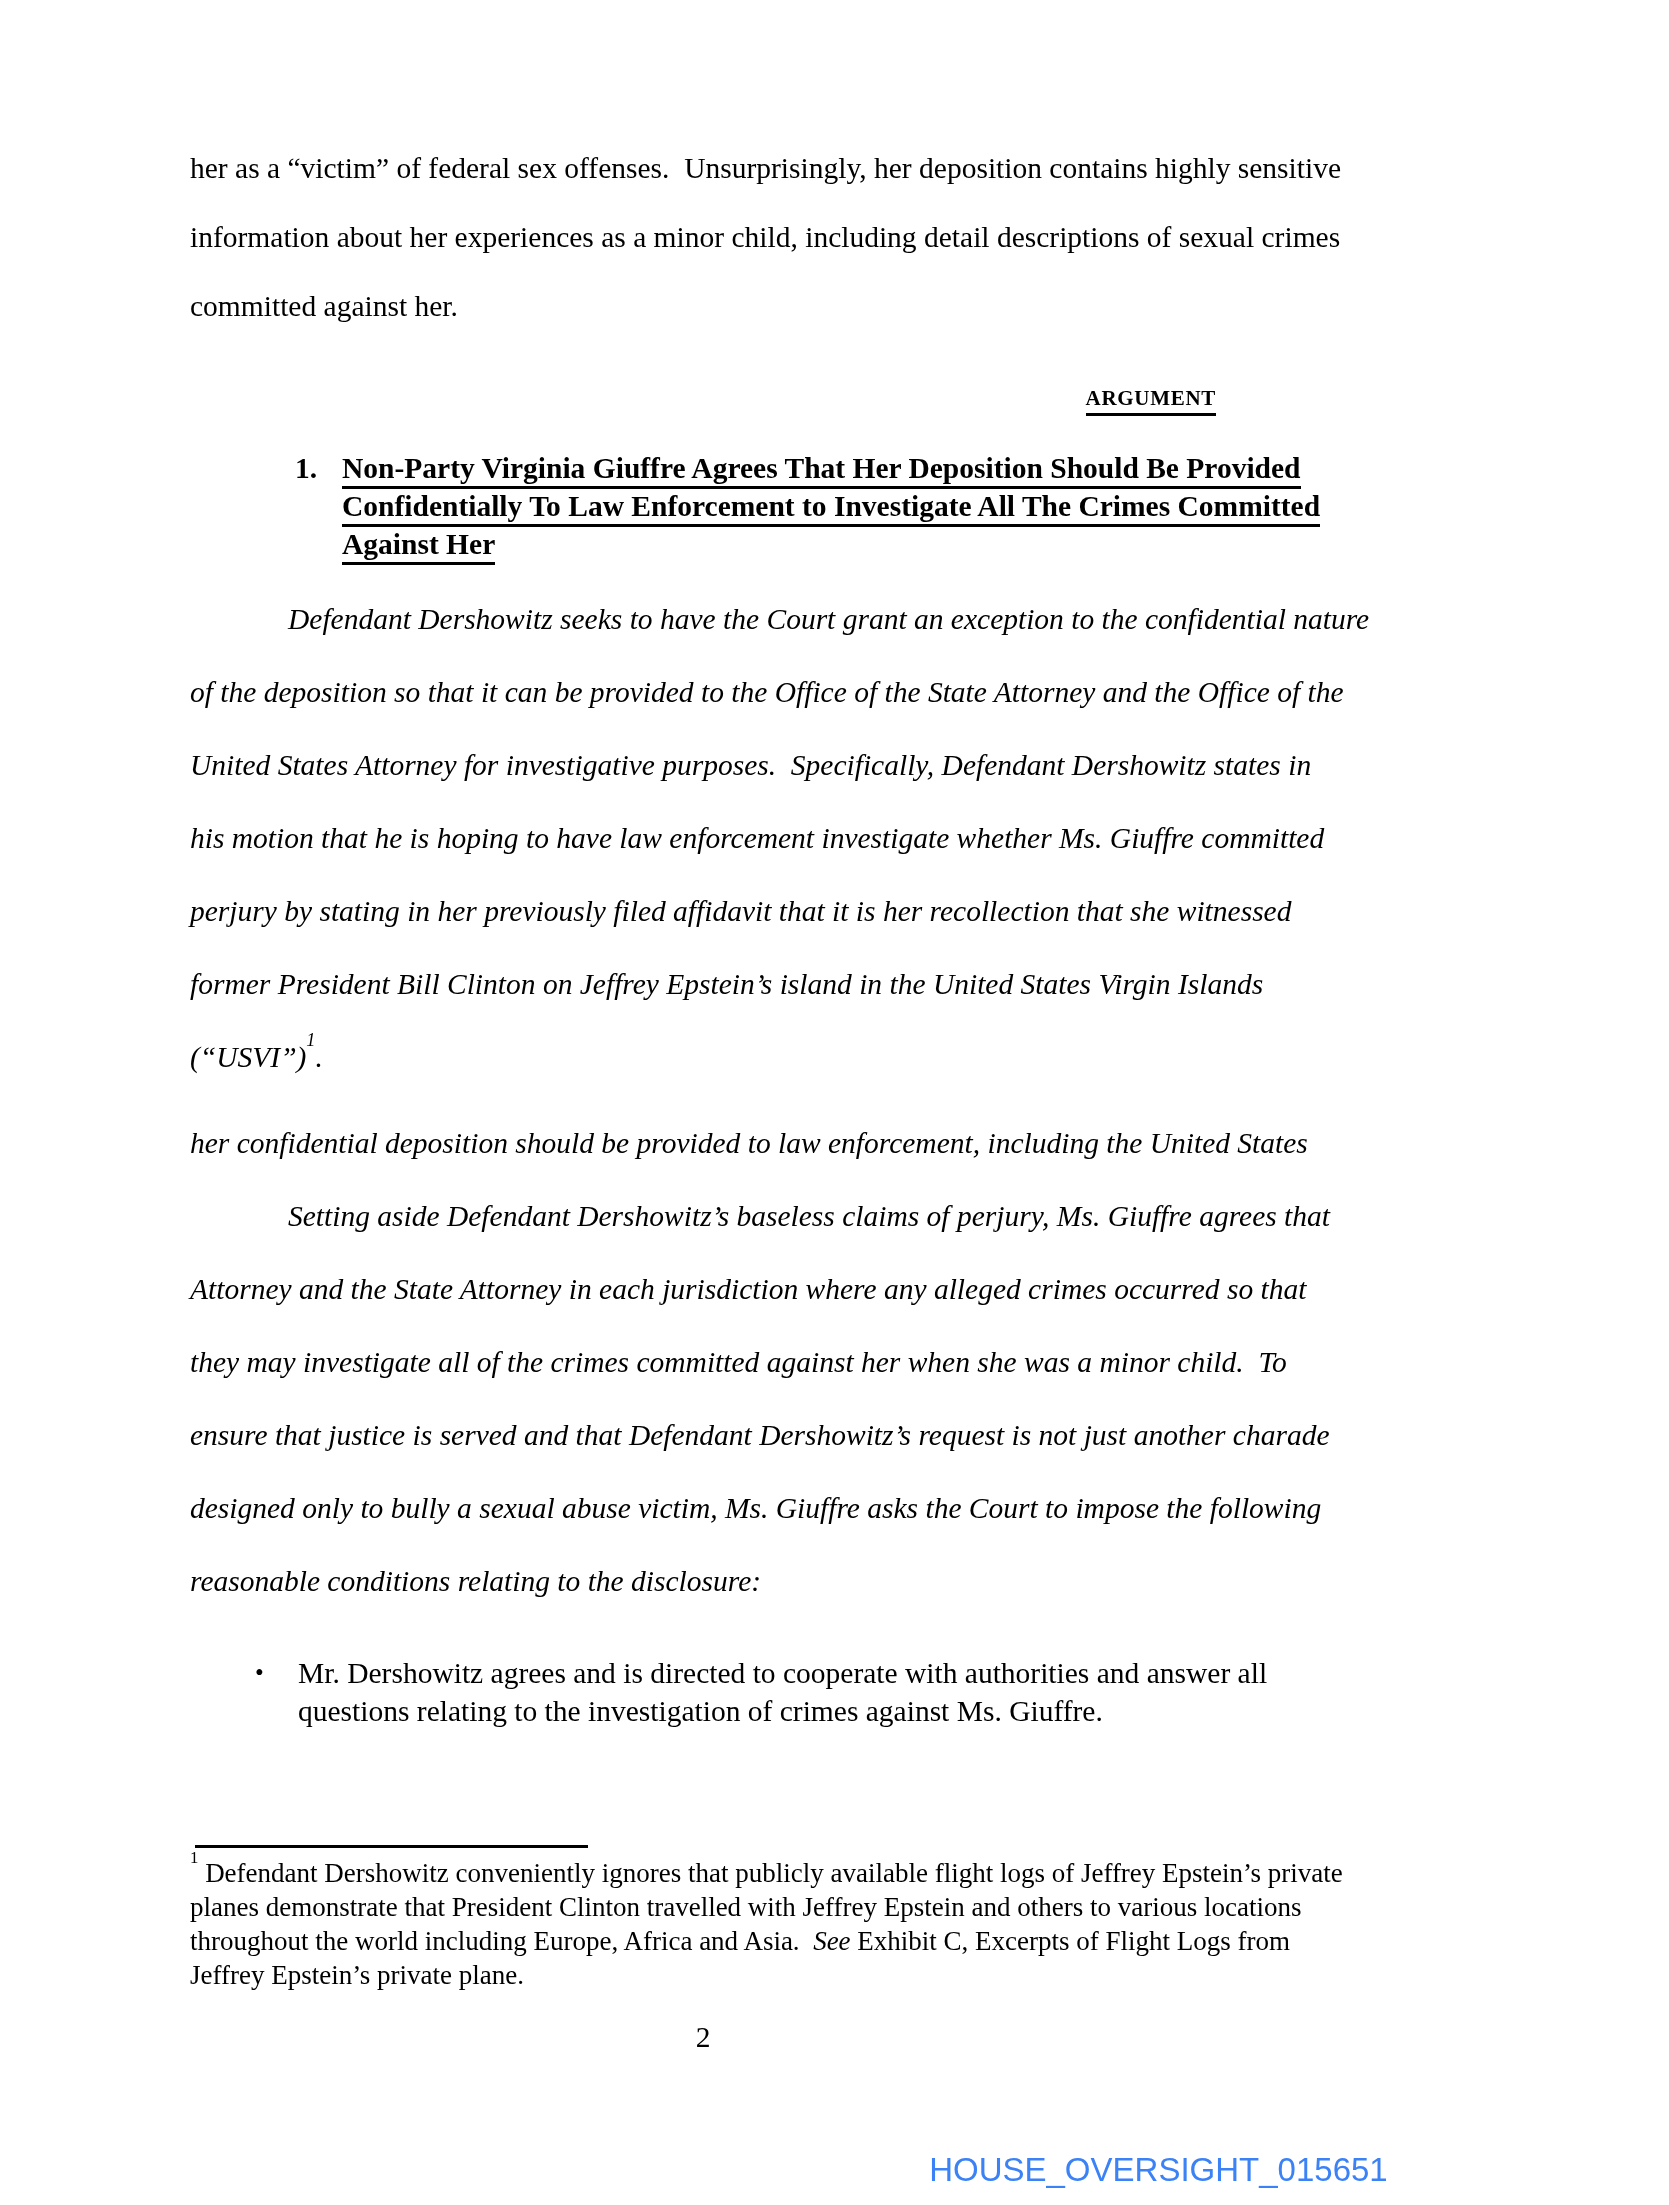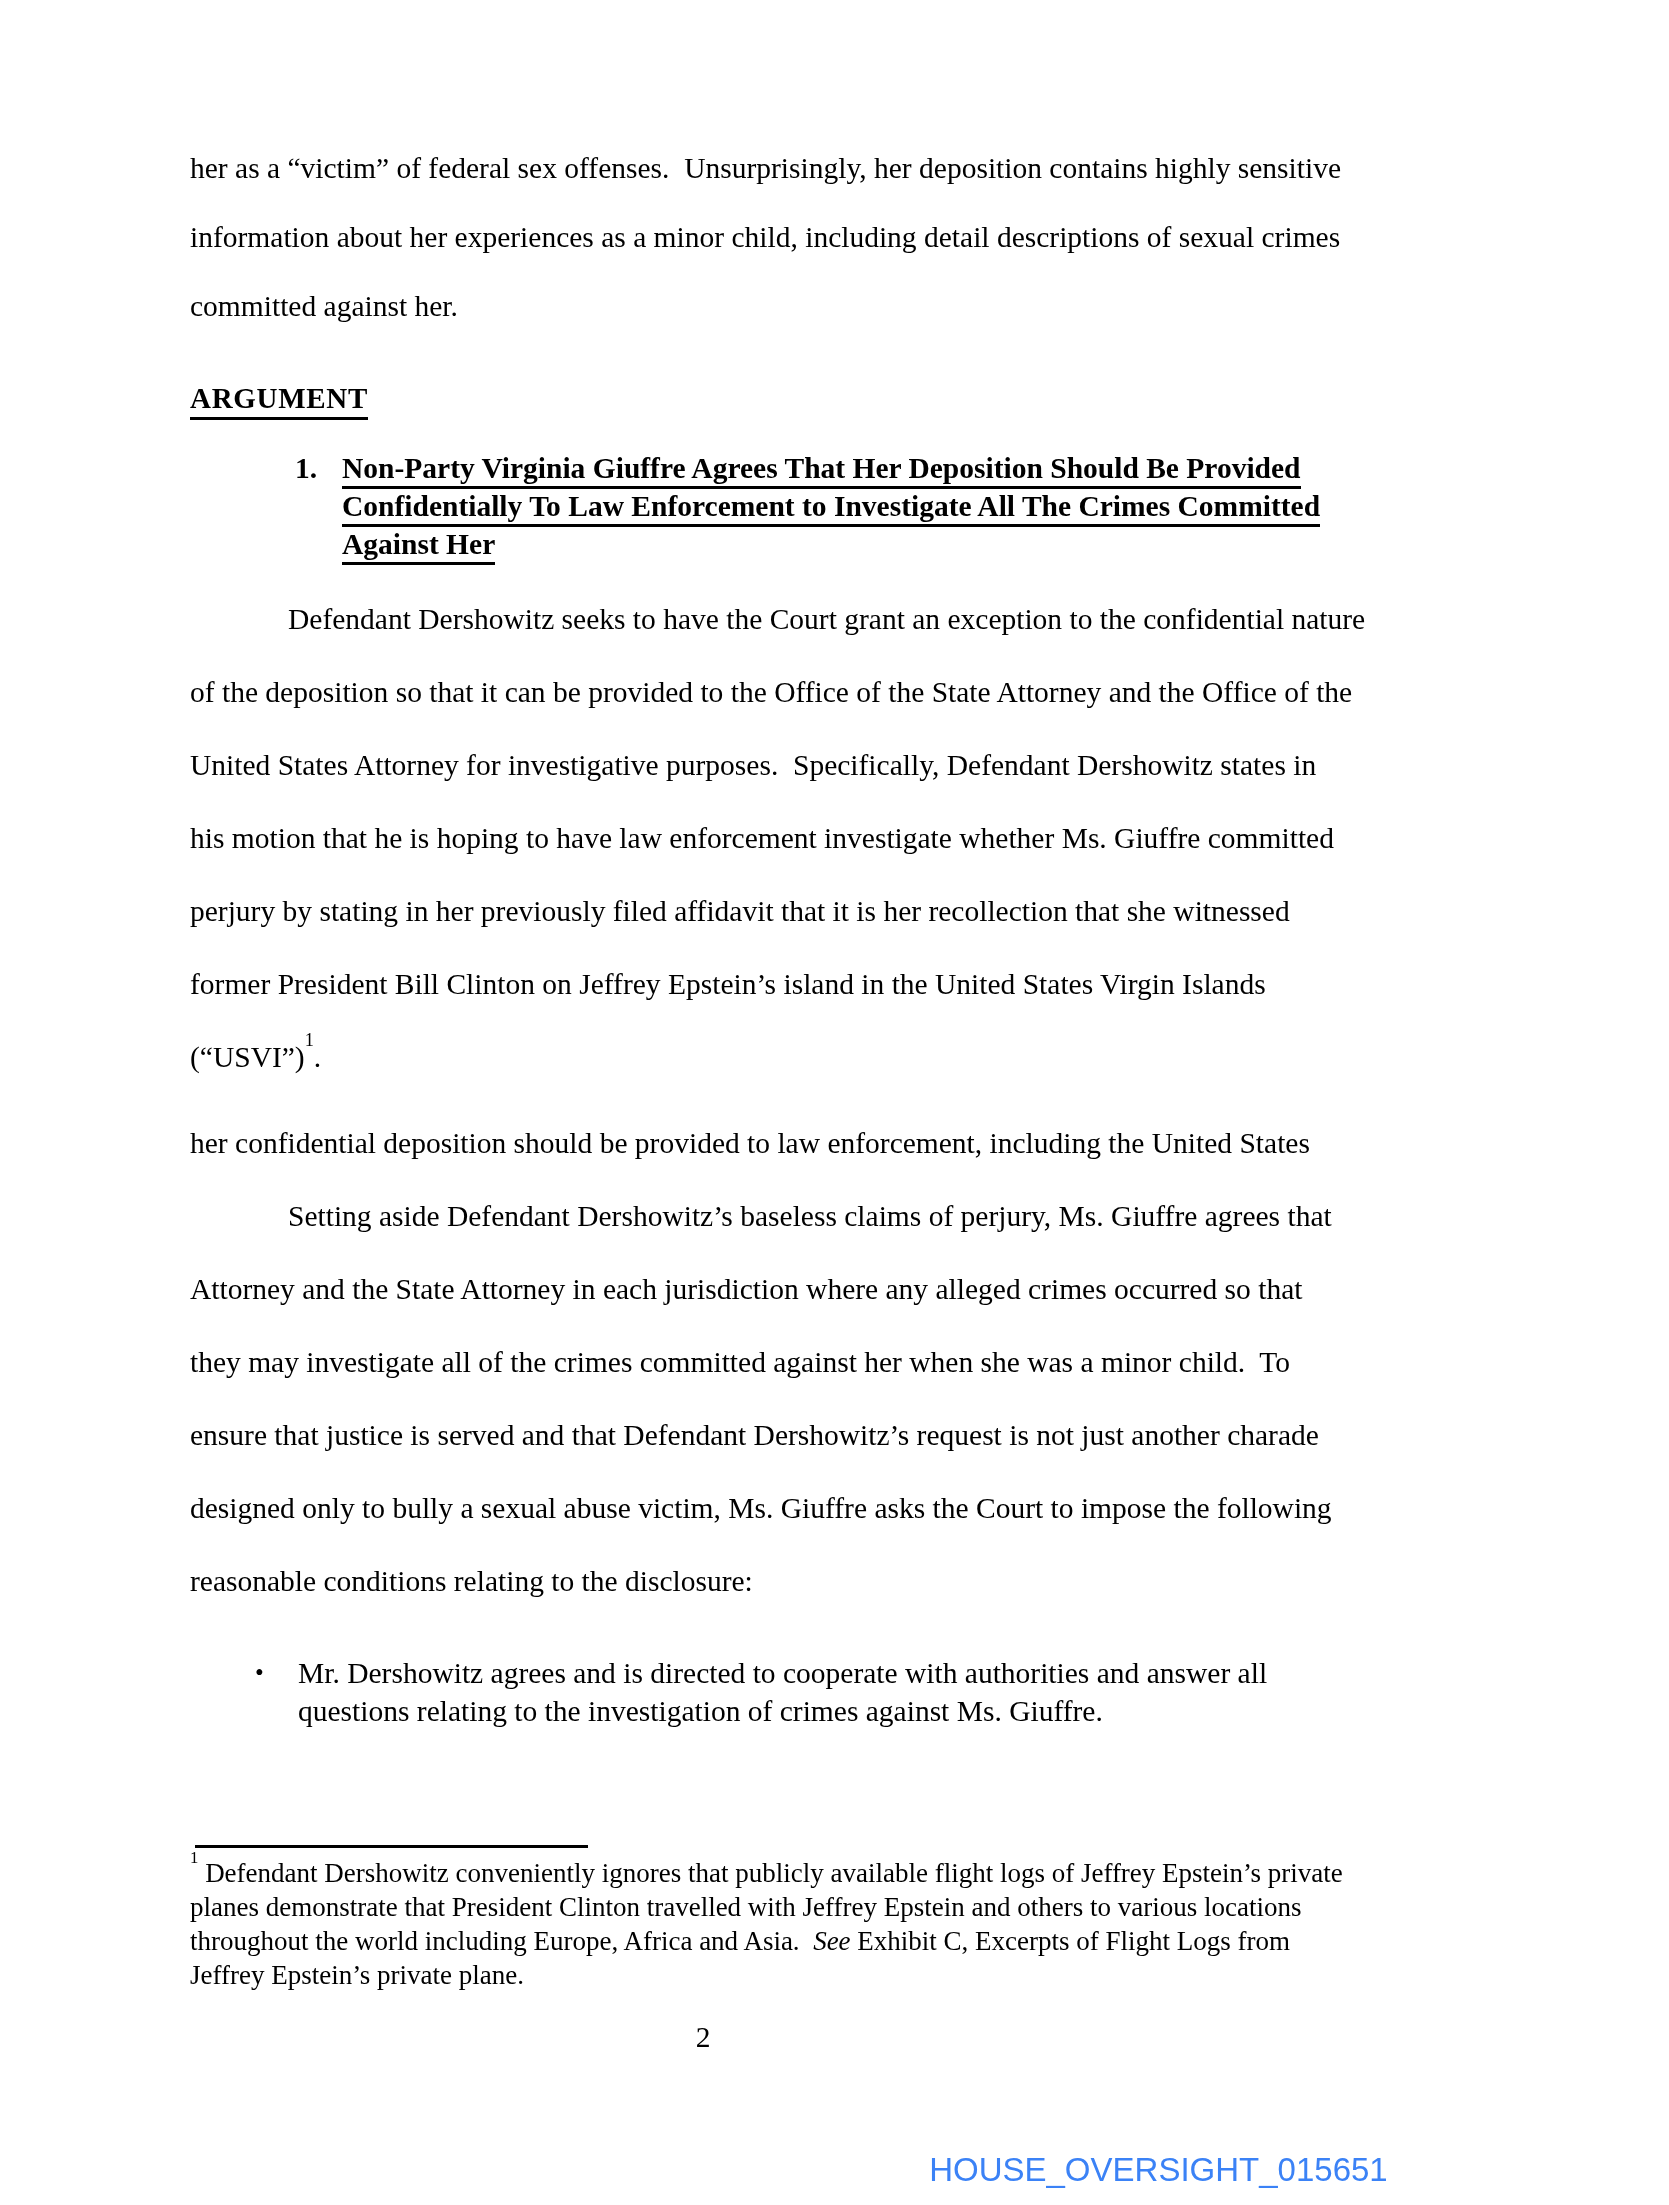--- a/index.html
+++ b/index.html
@@ -8,24 +8,24 @@
     width:1406px;
     height:2205px;
     background:#ffffff;
     color:#000000;
     box-sizing:border-box;
     padding:134px 190px 0 190px;
     font-family:"Liberation Serif", serif;
     overflow:hidden;
   }
   .body-line{font-size:29.5px;line-height:69px;white-space:pre;}
-  .para-main .body-line{line-height:73px;}
+  .para-main .body-line{line-height:73px;font-style:italic;}
   .indent{padding-left:98px;}
 
-  .argument{margin-top:23px;text-align:left;font-size:29px;line-height:69px;font-weight:bold;}
+  .argument{margin-top:23px;text-align:right;font-size:21px;line-height:69px;font-weight:bold;}
   .argument .u{border-bottom:3.9px solid #000;padding-bottom:3.3px;letter-spacing:0.7px;}
 
   .section-heading{display:flex;margin-top:16.4px;margin-left:105px;font-weight:bold;font-size:29.5px;line-height:38px;}
   .section-num{width:47px;flex:none;}
   .heading-line{white-space:pre;}
   .heading-line .u{border-bottom:3.3px solid #000;padding-bottom:1.3px;}
 
   .para2{margin-top:19.6px;}
   .para3{margin-top:13px;}
 

